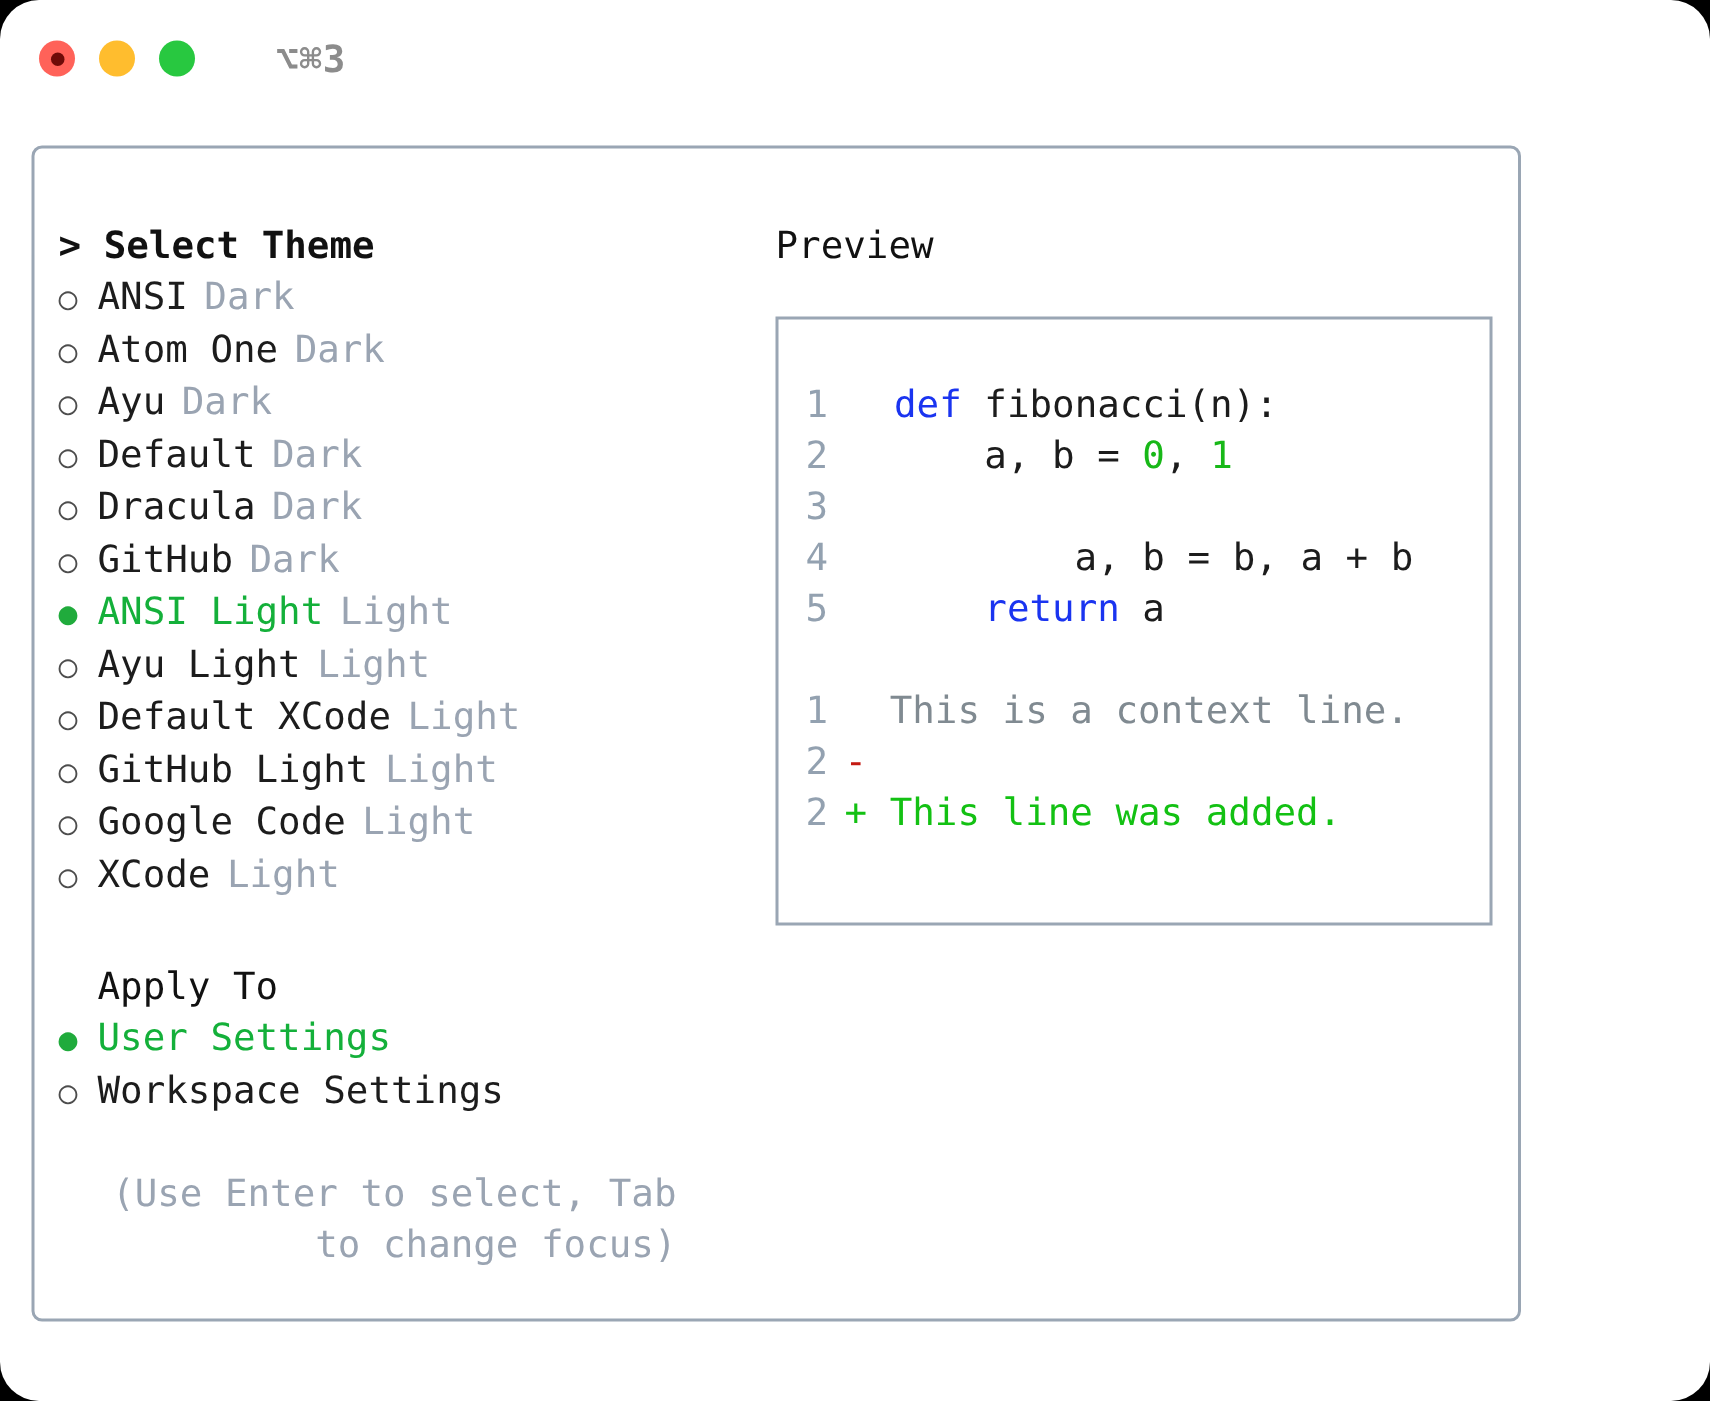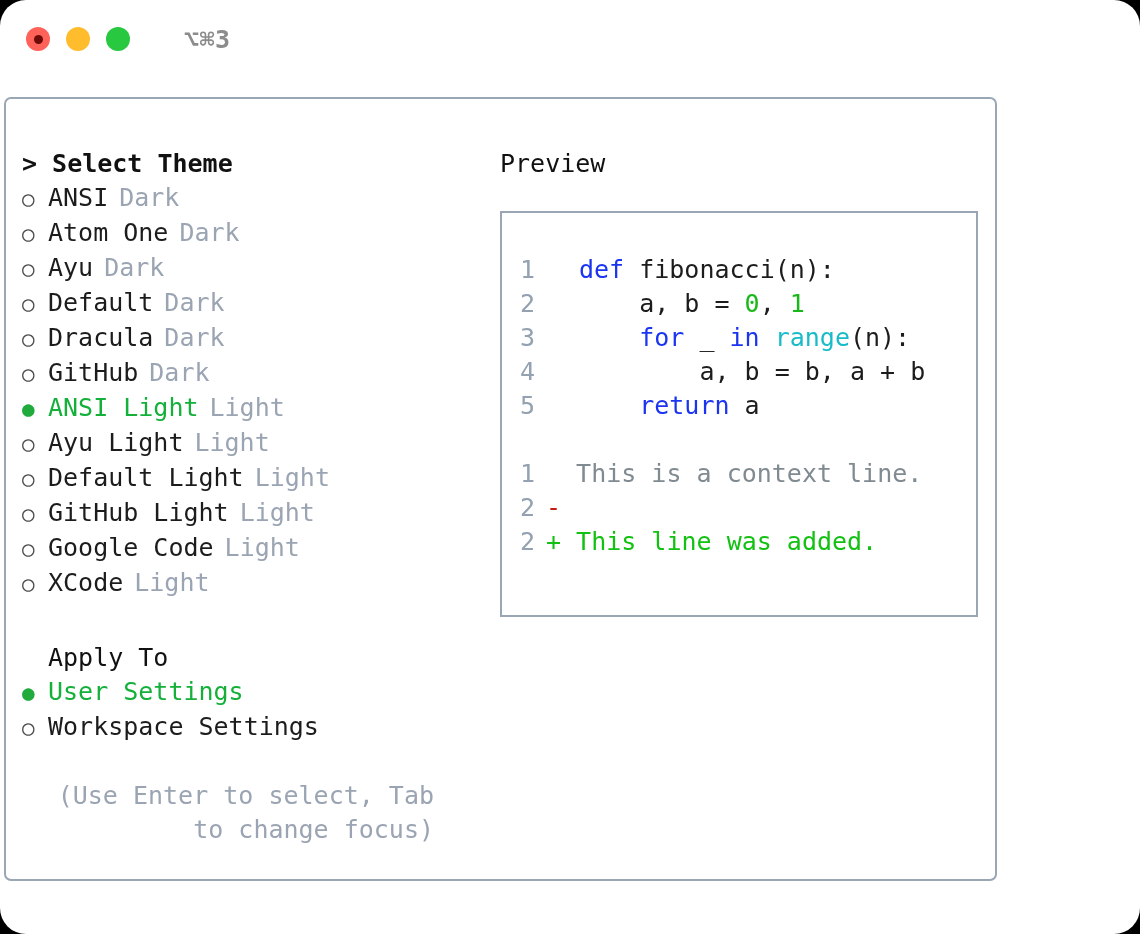--- a/index.html
+++ b/index.html
@@ -61,21 +61,21 @@
     font-size: 25px;
     font-weight: bold;
     color: #8c8c8c;
     letter-spacing: 0.5px;
     line-height: 1;
   }
 
   
   .card {
     position: absolute;
-    left: 4px;
+    left: 21px;
     top: 97px;
     width: 993px;
     height: 784px;
     border: 2px solid #9aa6b4;
     border-radius: 7px;
     box-sizing: border-box;
     background: #ffffff;
   }
 
   .card-inner {
@@ -214,42 +214,42 @@
         <div class="section-title">&gt; Select Theme</div>
         <div id="theme-list">
             <div class="theme-row"><span class="bullet">○</span><span class="theme-name">ANSI</span><span class="theme-kind">Dark</span></div>
             <div class="theme-row"><span class="bullet">○</span><span class="theme-name">Atom One</span><span class="theme-kind">Dark</span></div>
             <div class="theme-row"><span class="bullet">○</span><span class="theme-name">Ayu</span><span class="theme-kind">Dark</span></div>
             <div class="theme-row"><span class="bullet">○</span><span class="theme-name">Default</span><span class="theme-kind">Dark</span></div>
             <div class="theme-row"><span class="bullet">○</span><span class="theme-name">Dracula</span><span class="theme-kind">Dark</span></div>
             <div class="theme-row"><span class="bullet">○</span><span class="theme-name">GitHub</span><span class="theme-kind">Dark</span></div>
             <div class="theme-row selected"><span class="bullet">●</span><span class="theme-name">ANSI Light</span><span class="theme-kind">Light</span></div>
             <div class="theme-row"><span class="bullet">○</span><span class="theme-name">Ayu Light</span><span class="theme-kind">Light</span></div>
-            <div class="theme-row"><span class="bullet">○</span><span class="theme-name">Default Light</span><span class="theme-kind">Light</span></div>
+            <div class="theme-row"><span class="bullet">○</span><span class="theme-name">Default XCode</span><span class="theme-kind">Light</span></div>
             <div class="theme-row"><span class="bullet">○</span><span class="theme-name">GitHub Light</span><span class="theme-kind">Light</span></div>
             <div class="theme-row"><span class="bullet">○</span><span class="theme-name">Google Code</span><span class="theme-kind">Light</span></div>
             <div class="theme-row"><span class="bullet">○</span><span class="theme-name">XCode</span><span class="theme-kind">Light</span></div>
           </div>
 
         <div class="apply-title">Apply To</div>
         <div id="apply-list">
             <div class="theme-row selected"><span class="bullet">●</span><span class="theme-name">User Settings</span></div>
             <div class="theme-row"><span class="bullet">○</span><span class="theme-name">Workspace Settings</span></div>
           </div>
 
         <div class="help-text">(Use Enter to select, Tab to change focus)</div>
       </div>
 
       <div class="right-pane">
         <div class="preview-title">Preview</div>
         <div class="preview-panel">
           <div id="code-block">
               <div class="code-line"><span class="lineno">1</span><span class="code-text"><span class="tok-kw">def </span><span class="tok-plain">fibonacci(n):</span></span></div>
               <div class="code-line"><span class="lineno">2</span><span class="code-text"><span class="tok-plain">    a, b = </span><span class="tok-num">0</span><span class="tok-plain">, </span><span class="tok-num">1</span></span></div>
-              <div class="code-line"><span class="lineno">3</span><span class="code-text"><span class="tok-plain">    </span><span class="tok-kw">for</span><span class="tok-plain"> _ </span><span class="tok-kw">in</span><span class="tok-plain"> </span><span class="tok-builtin">range</span><span class="tok-plain">(n):</span></span></div>
+              <div class="code-line"><span class="lineno">3</span></div>
               <div class="code-line"><span class="lineno">4</span><span class="code-text"><span class="tok-plain">        a, b = b, a + b</span></span></div>
               <div class="code-line"><span class="lineno">5</span><span class="code-text"><span class="tok-plain">    </span><span class="tok-kw">return</span><span class="tok-plain"> a</span></span></div>
             </div>
           <div class="diff-block" id="diff-block">
               <div class="code-line"><span class="lineno">1</span><span class="diff-context"> </span><span class="diff-context"> This is a context line.</span></div>
               <div class="code-line"><span class="lineno">2</span><span class="diff-del">-</span></div>
               <div class="code-line"><span class="lineno">2</span><span class="diff-add">+</span><span class="diff-add"> This line was added.</span></div>
             </div>
         </div>
       </div>

